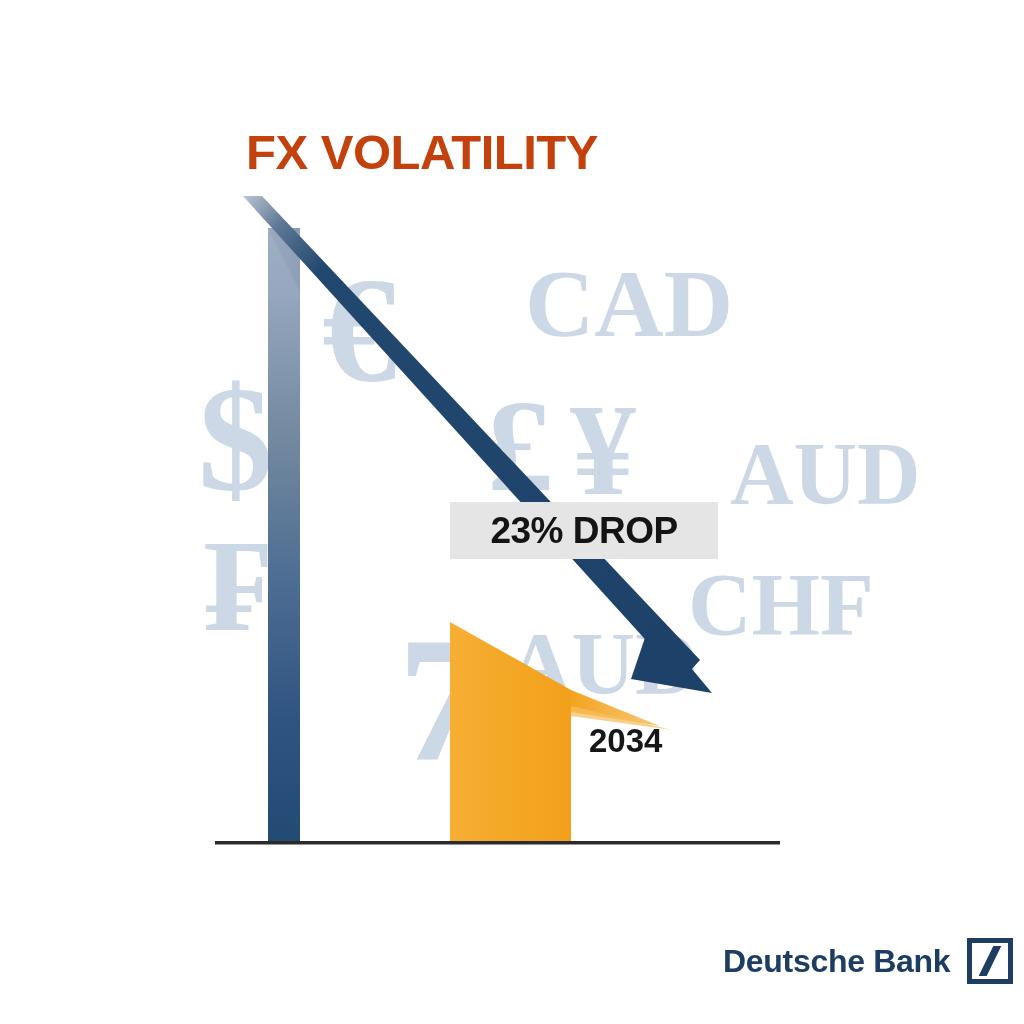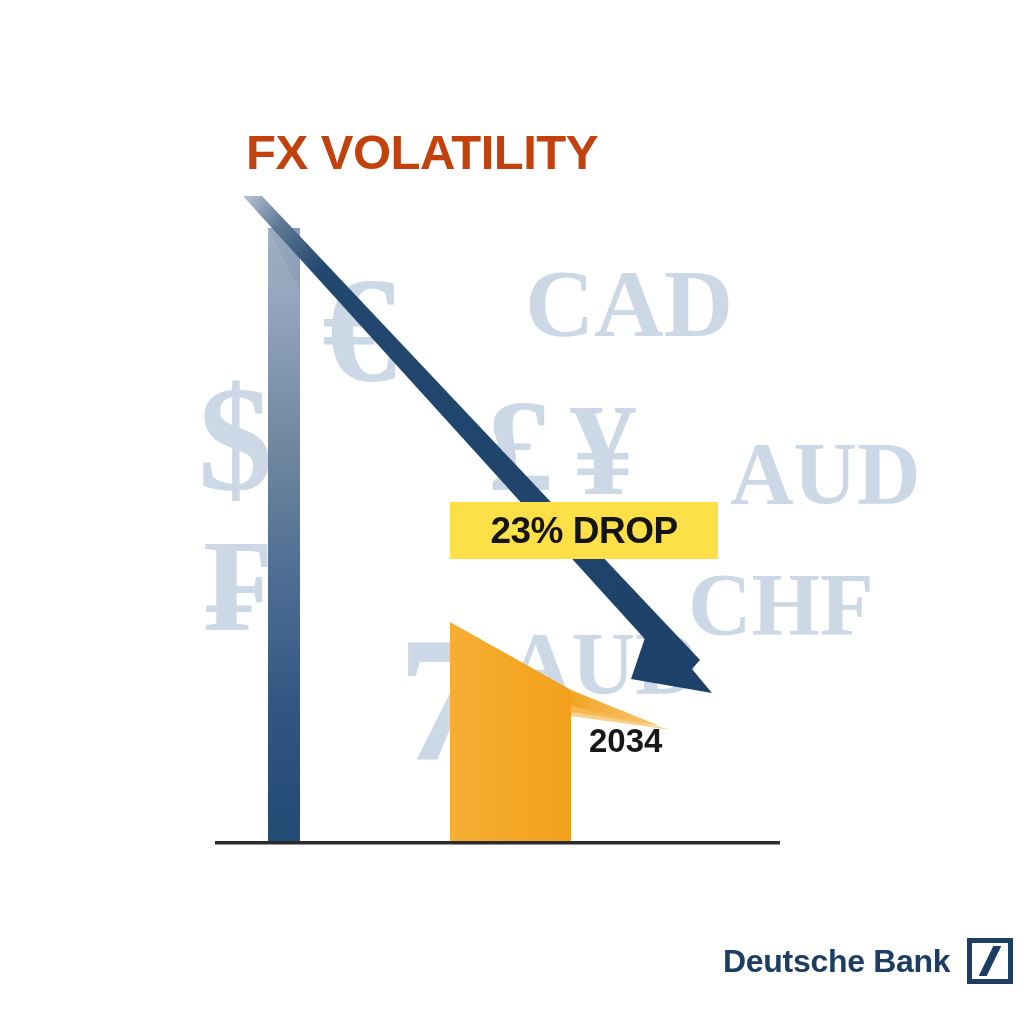--- a/index.html
+++ b/index.html
@@ -55,21 +55,21 @@
     white-space: nowrap;
   }
 
   
   #badge {
     position: absolute;
     left: 450px;
     top: 502px;
     width: 268px;
     height: 57px;
-    background: #fde047;
+    background: #e5e5e5;
     display: flex;
     align-items: center;
     justify-content: center;
   }
   #badge-label {
     font-size: 37px;
     font-weight: 700;
     color: #141414;
     letter-spacing: -0.5px;
     white-space: nowrap;

